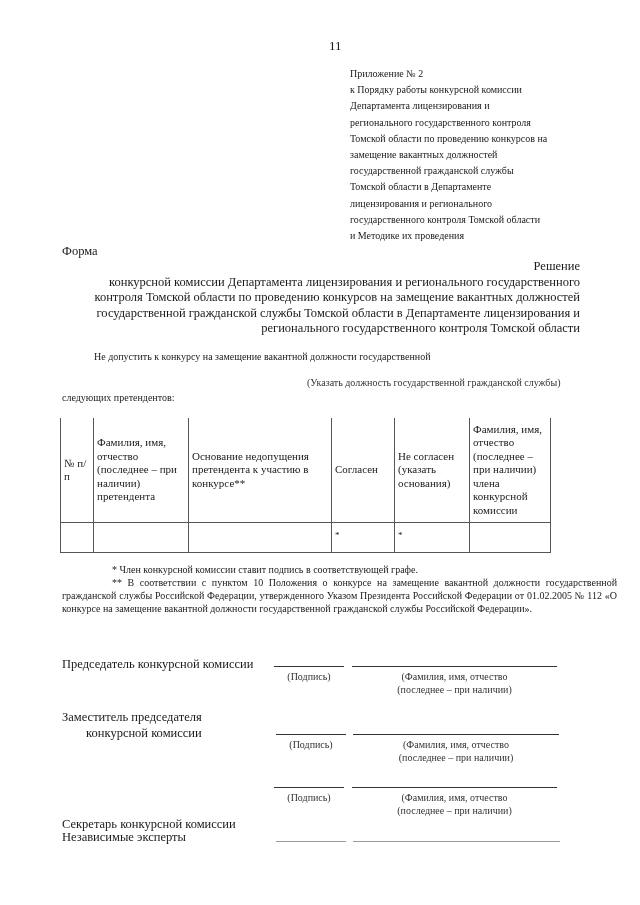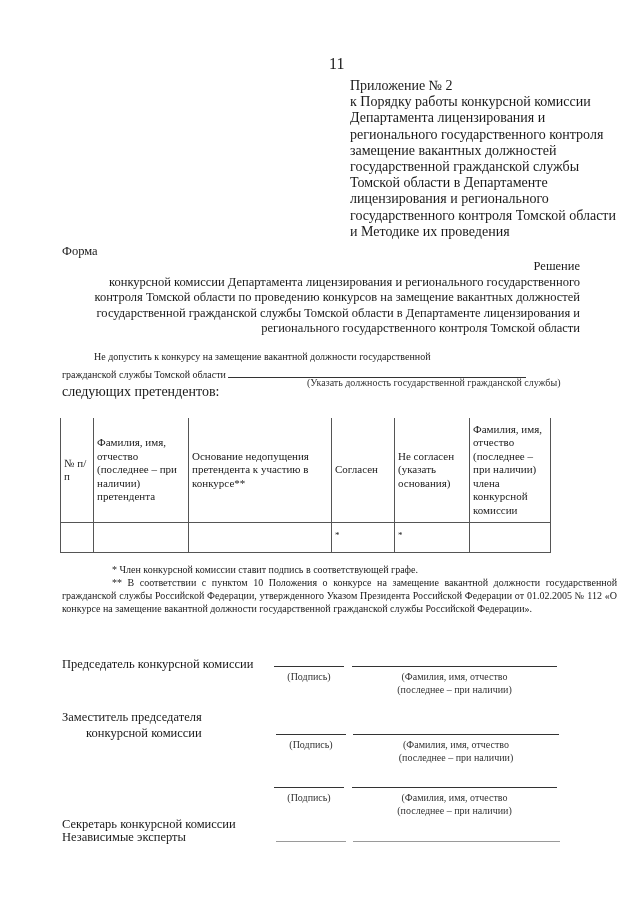--- a/index.html
+++ b/index.html
@@ -1,27 +1,27 @@
 <!DOCTYPE html>
 <html><head>
 <meta charset="utf-8">
 <style>
   html, body { margin:0; padding:0; background:#ffffff; }
   body { width:640px; height:905px; position:relative; overflow:hidden;
          font-family:"Liberation Serif","DejaVu Serif",serif; color:#1a1a1a; }
   .abs { position:absolute; }
-  .pagenum { left:329px; top:38px; font-size:16px;margin-top:17px; }
-  .appendix { left:350px; top:66px; width:270px; font-size:14px; line-height:16.2px;margin-top:12px; }
+  .pagenum { left:329px; top:38px; font-size:13px; }
+  .appendix { left:350px; top:66px; width:270px; font-size:10px; line-height:16.2px; }
   .forma { left:62px; top:244px; font-size:12.5px; }
   .title { left:60px; top:259px; width:520px; text-align:right; font-size:12.5px; line-height:15.6px; }
   .p1 { left:62px; top:349px; width:540px; font-size:10px; line-height:16px; }
   .p1 .indent { display:inline-block; width:32px; }
   .blankline { display:inline-block; width:298px; border-bottom:1px solid #333; height:12px; vertical-align:baseline; }
   .hint1 { left:307px; top:377px; font-size:10px; color:#333; }
-  .p2 { left:62px; top:384px; font-size:14px; }
+  .p2 { left:62px; top:392px; font-size:10px; }
   table.grid { position:absolute; left:60px; top:418px; border-collapse:collapse; font-size:11px; line-height:13.4px; }
   table.grid td { border:1px solid #555; text-align:left; vertical-align:middle; padding:0 3px; }
   table.grid tr.head td { border-top:none; height:104px; }
   table.grid tr.row td { height:23px; text-align:left; vertical-align:top; font-size:9px; padding-top:6px; }
   .fn { left:62px; top:563px; width:555px; font-size:10px; line-height:13px; text-align:justify; }
   .fn .ind { display:inline-block; width:50px; }
   .sig-label { font-size:12.5px; line-height:16px;text-align:right; }
   .line { position:absolute; border-bottom:1px solid #333; }
   .line.grey { border-bottom:1px solid #9a9a9a; }
   .hint { position:absolute; font-size:10px; color:#333; text-align:center; line-height:13px; }
@@ -29,41 +29,41 @@
 </head>
 <body>
 
 <div class="abs pagenum">11</div>
 
 <div class="abs appendix">
   <div>Приложение № 2</div>
   <div>к Порядку работы конкурсной комиссии</div>
   <div>Департамента лицензирования и</div>
   <div>регионального государственного контроля</div>
+  <div>Томской области по проведению конкурсов на</div>
   <div>замещение вакантных должностей</div>
   <div>государственной гражданской службы</div>
   <div>Томской области в Департаменте</div>
   <div>лицензирования и регионального</div>
   <div>государственного контроля  Томской области</div>
   <div>и Методике их проведения</div>
 </div>
 
 <div class="abs forma">Форма</div>
 
 <div class="abs title">
   <div>Решение</div>
   <div>конкурсной комиссии Департамента лицензирования и регионального государственного</div>
   <div>контроля  Томской области по проведению конкурсов на замещение вакантных должностей</div>
   <div>государственной гражданской службы Томской области в Департаменте лицензирования и</div>
   <div>регионального государственного контроля  Томской области</div>
 </div>
 
 <div class="abs p1">
   <div><span class="indent"></span><span>Не допустить к конкурсу на замещение вакантной должности государственной</span></div>
-  <div><span>гражданской службы Томской области</span> <span class="blankline"></span></div>
 </div>
 <div class="abs hint1">(Указать должность государственной гражданской службы)</div>
 <div class="abs p2">следующих претендентов:</div>
 
 <table class="grid">
   <tbody>
       <tr class="head">
     <td style="width:26px">№ п/п</td>
     <td style="width:88px">Фамилия, имя, отчество (последнее – при наличии) претендента</td>
     <td style="width:136px">Основание недопущения претендента к участию в конкурсе**</td>

